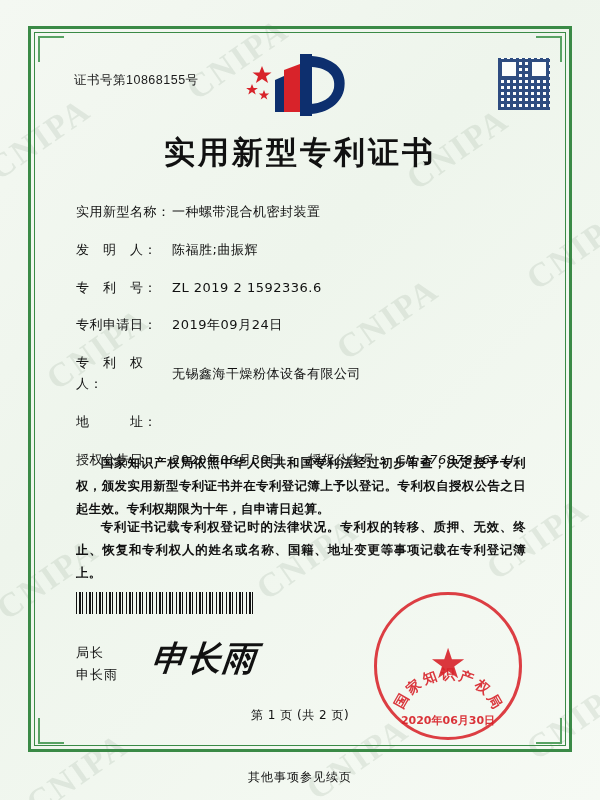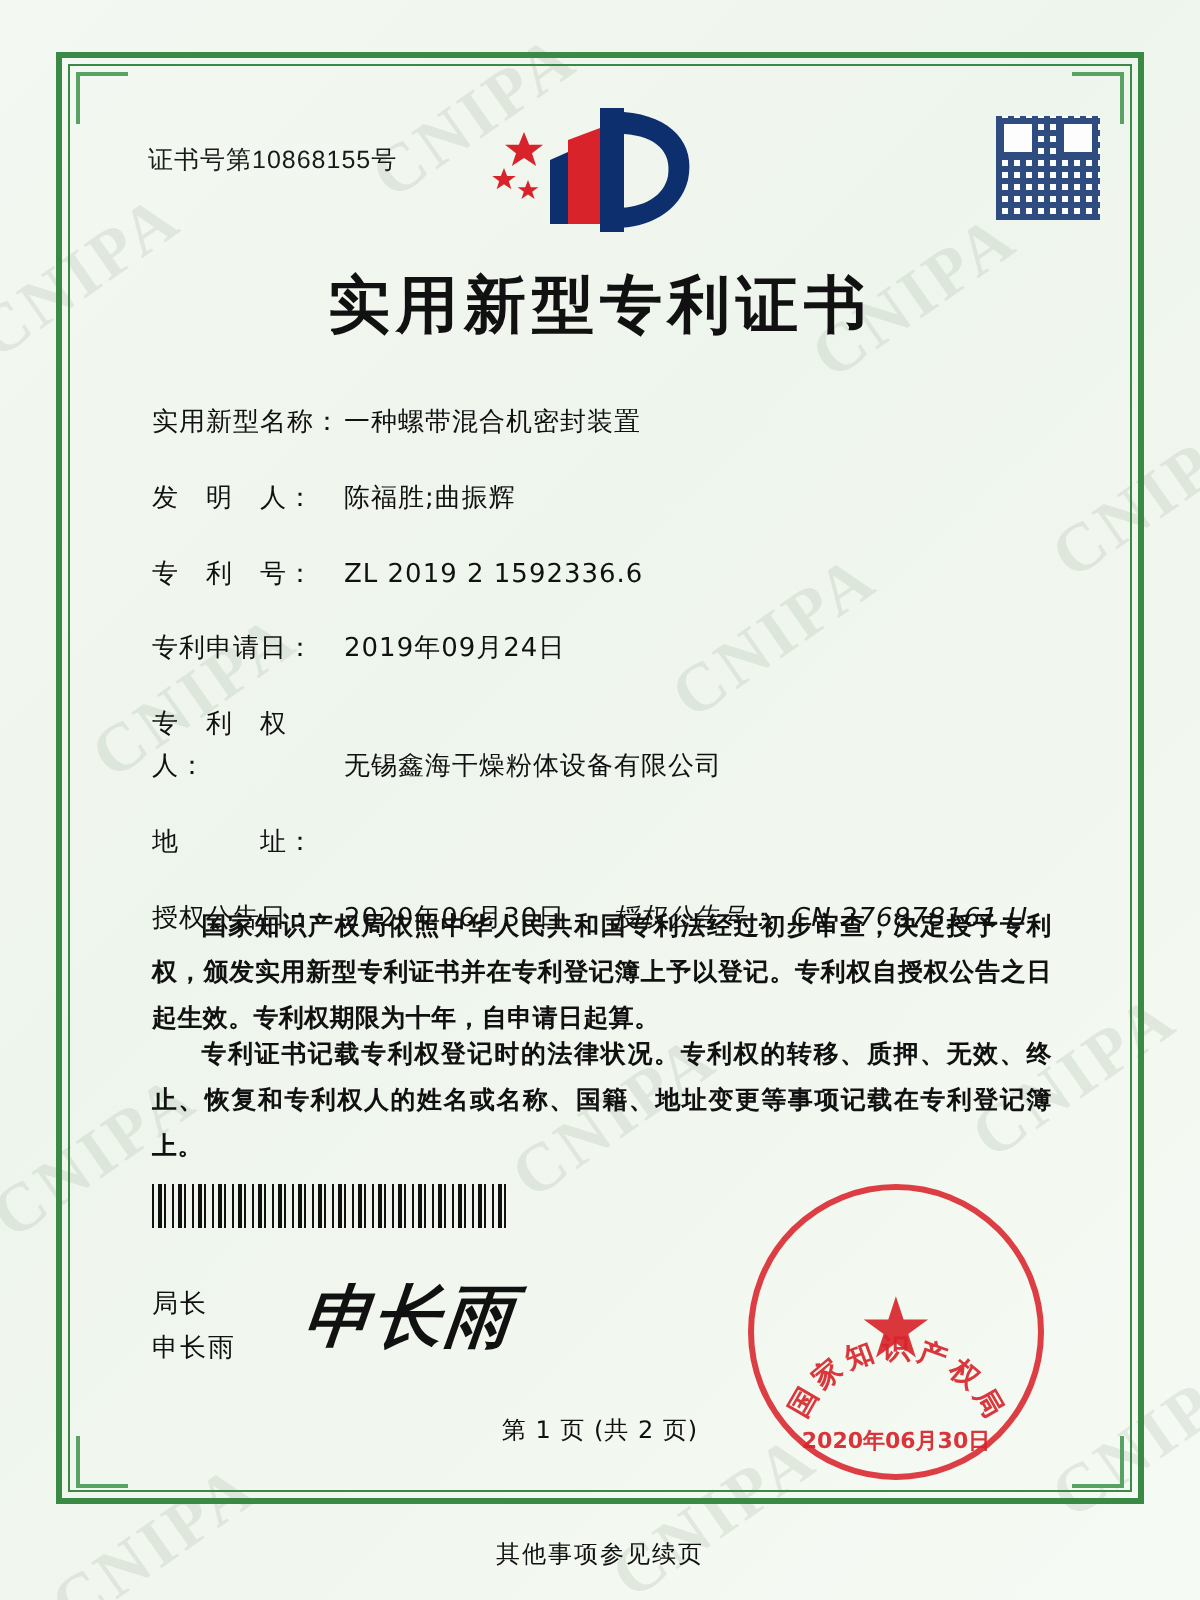--- a/index.html
+++ b/index.html
@@ -132,21 +132,21 @@
     position: absolute;
     left: 32px;
     top: 158px;
     width: 450px;
     font-size: 13px;
     color: #111;
     line-height: 1.6;
   }
   .field-row {
     display: flex;
-    align-items: flex-end;
+    align-items: center;
     margin-bottom: 17px;
   }
   .field-label {
     width: 96px;
     flex: 0 0 96px;
     letter-spacing: 0.5px;
   }
   .field-value {
     flex: 1;
     letter-spacing: 0.5px;

